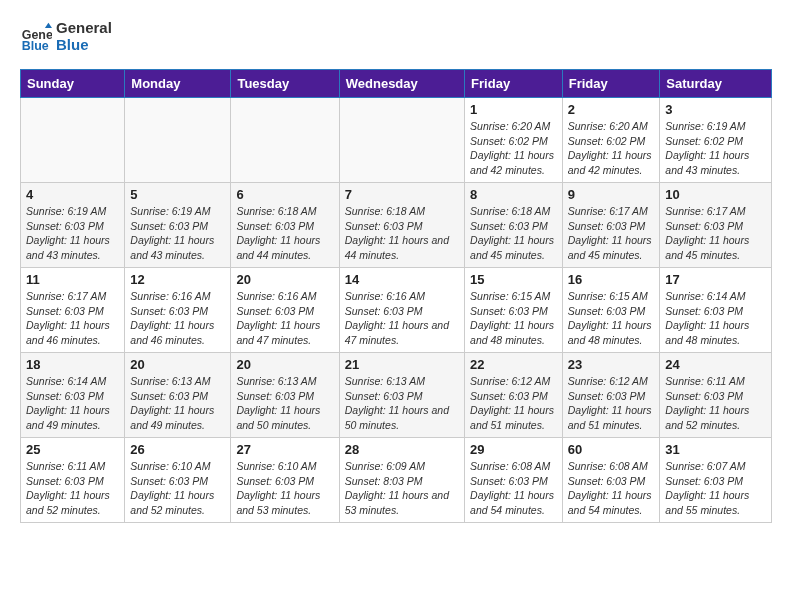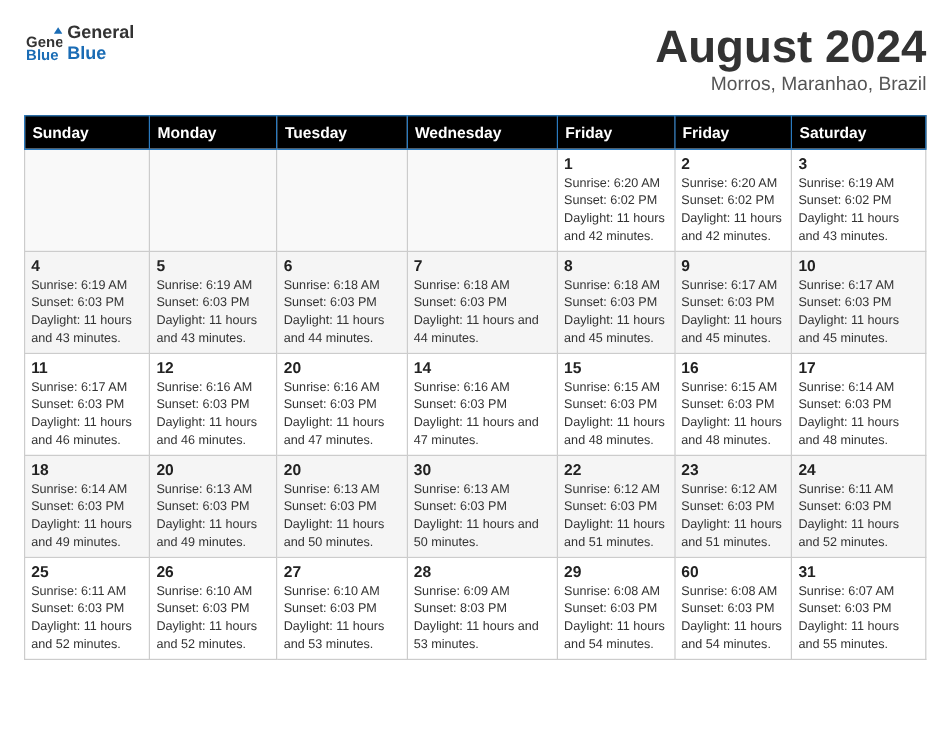--- a/index.html
+++ b/index.html
@@ -37,21 +37,21 @@
     .subtitle {
       font-size: 16px;
       color: #555;
     }
     table {
       width: 100%;
       border-collapse: collapse;
       font-size: 11px;
     }
     thead tr th {
-      background-color: #000000;
+      background-color: #4c1d95;
       color: #fff;
       text-align: left;
       padding: 6px 6px;
       font-size: 13px;
       font-weight: bold;
       border: 1px solid #2a7abf;
     }
     tbody tr td {
       border: 1px solid #ccc;
       padding: 4px 5px;
@@ -65,20 +65,21 @@
     .day-num {
       font-size: 13px;
       font-weight: bold;
       color: #222;
       margin-bottom: 2px;
     }
     .day-info {
       font-size: 10.5px;
       color: #333;
       line-height: 1.4;
+      font-style: italic;
     }
     .empty-cell {
       background: #f9f9f9;
     }
     
     tbody tr td { height: 85px; }
   </style>
 </head>
 <body>
 
@@ -87,24 +88,20 @@
     <svg class="logo-icon" viewBox="0 0 36 36">
       <text x="2" y="20" font-size="14" font-weight="bold" fill="#333">General</text>
       <text x="2" y="33" font-size="14" font-weight="bold" fill="#1a6cb5">Blue</text>
       <polygon points="28,8 36,8 32,2" fill="#1a6cb5"></polygon>
     </svg>
     <div>
       <div style="font-size:15px;font-weight:bold;color:#333;line-height:1.1;">General</div>
       <div style="font-size:15px;font-weight:bold;color:#1a6cb5;line-height:1.1;">Blue</div>
     </div>
   </div>
-  <div class="title-area">
-    <div class="main-title">August 2024</div>
-    <div class="subtitle">Morros, Maranhao, Brazil</div>
-  </div>
 </div>
 
 <table>
   <thead>
     <tr>
     <th>Sunday</th>
         <th>Monday</th>
         <th>Tuesday</th>
         <th>Wednesday</th>
         <th>Friday</th>
@@ -258,21 +255,21 @@
 and 49 minutes.</div>
         </td>
         <td>
           <div class="day-num">20</div>
           <div class="day-info">Sunrise: 6:13 AM
 Sunset: 6:03 PM
 Daylight: 11 hours
 and 50 minutes.</div>
         </td>
         <td>
-          <div class="day-num">30</div>
+          <div class="day-num">21</div>
           <div class="day-info">Sunrise: 6:13 AM
 Sunset: 6:03 PM
 Daylight: 11 hours
 and 50 minutes.</div>
         </td>
         <td>
           <div class="day-num">22</div>
           <div class="day-info">Sunrise: 6:12 AM
 Sunset: 6:03 PM
 Daylight: 11 hours

